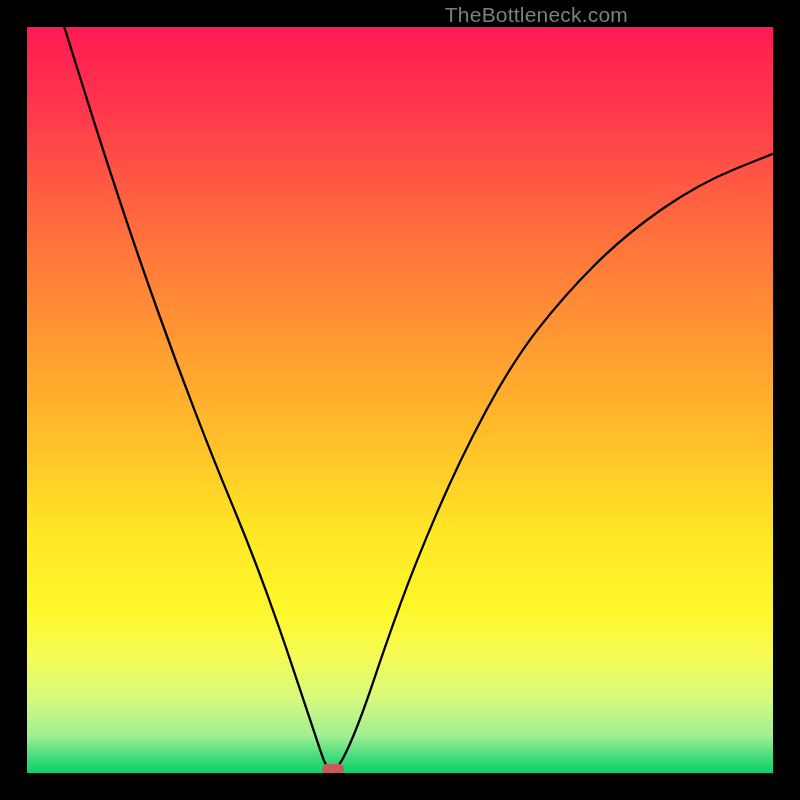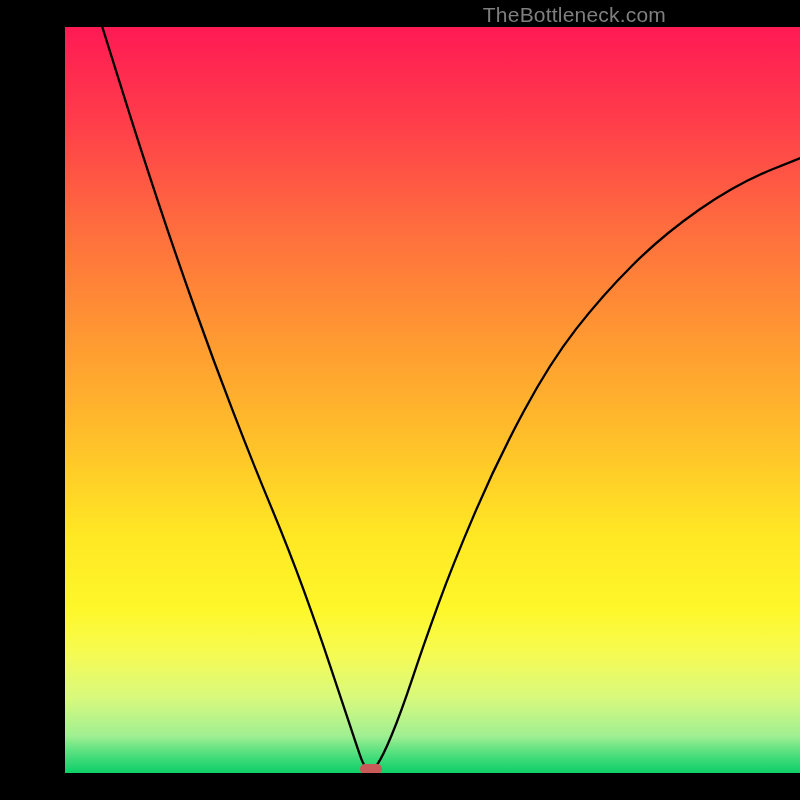--- a/index.html
+++ b/index.html
@@ -12,21 +12,20 @@
     overflow: hidden;
     font-family: Arial, Helvetica, sans-serif;
   }
   .plot-outer {
     position: absolute;
     top: 0;
     left: 0;
     width: 640px;
     height: 800px;
     background: #000;
-    margin-left: 38px;
   }
   .plot-inner {
     position: absolute;
     top: 27px;
     left: 27px;
     width: 746px;
     height: 746px;
     overflow: hidden;
   }
   .plot-gradient {

